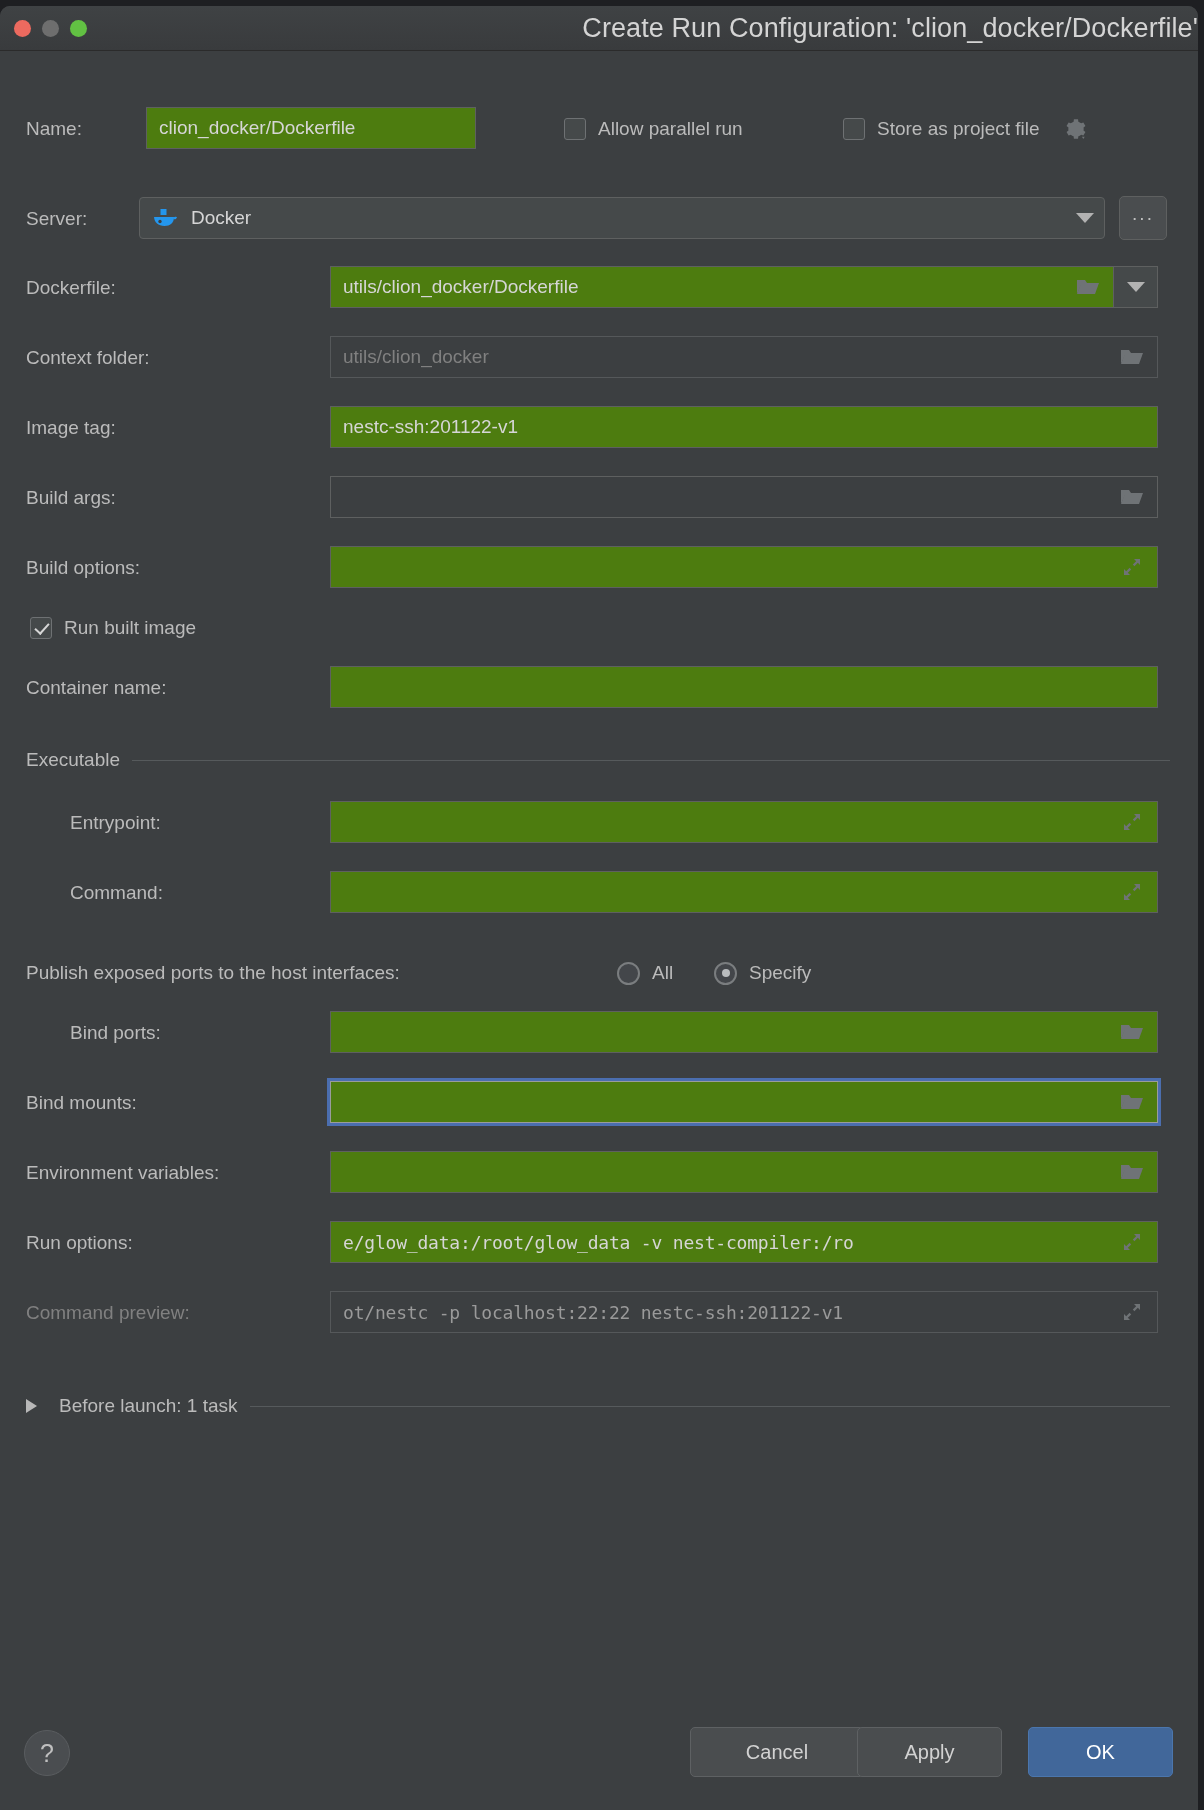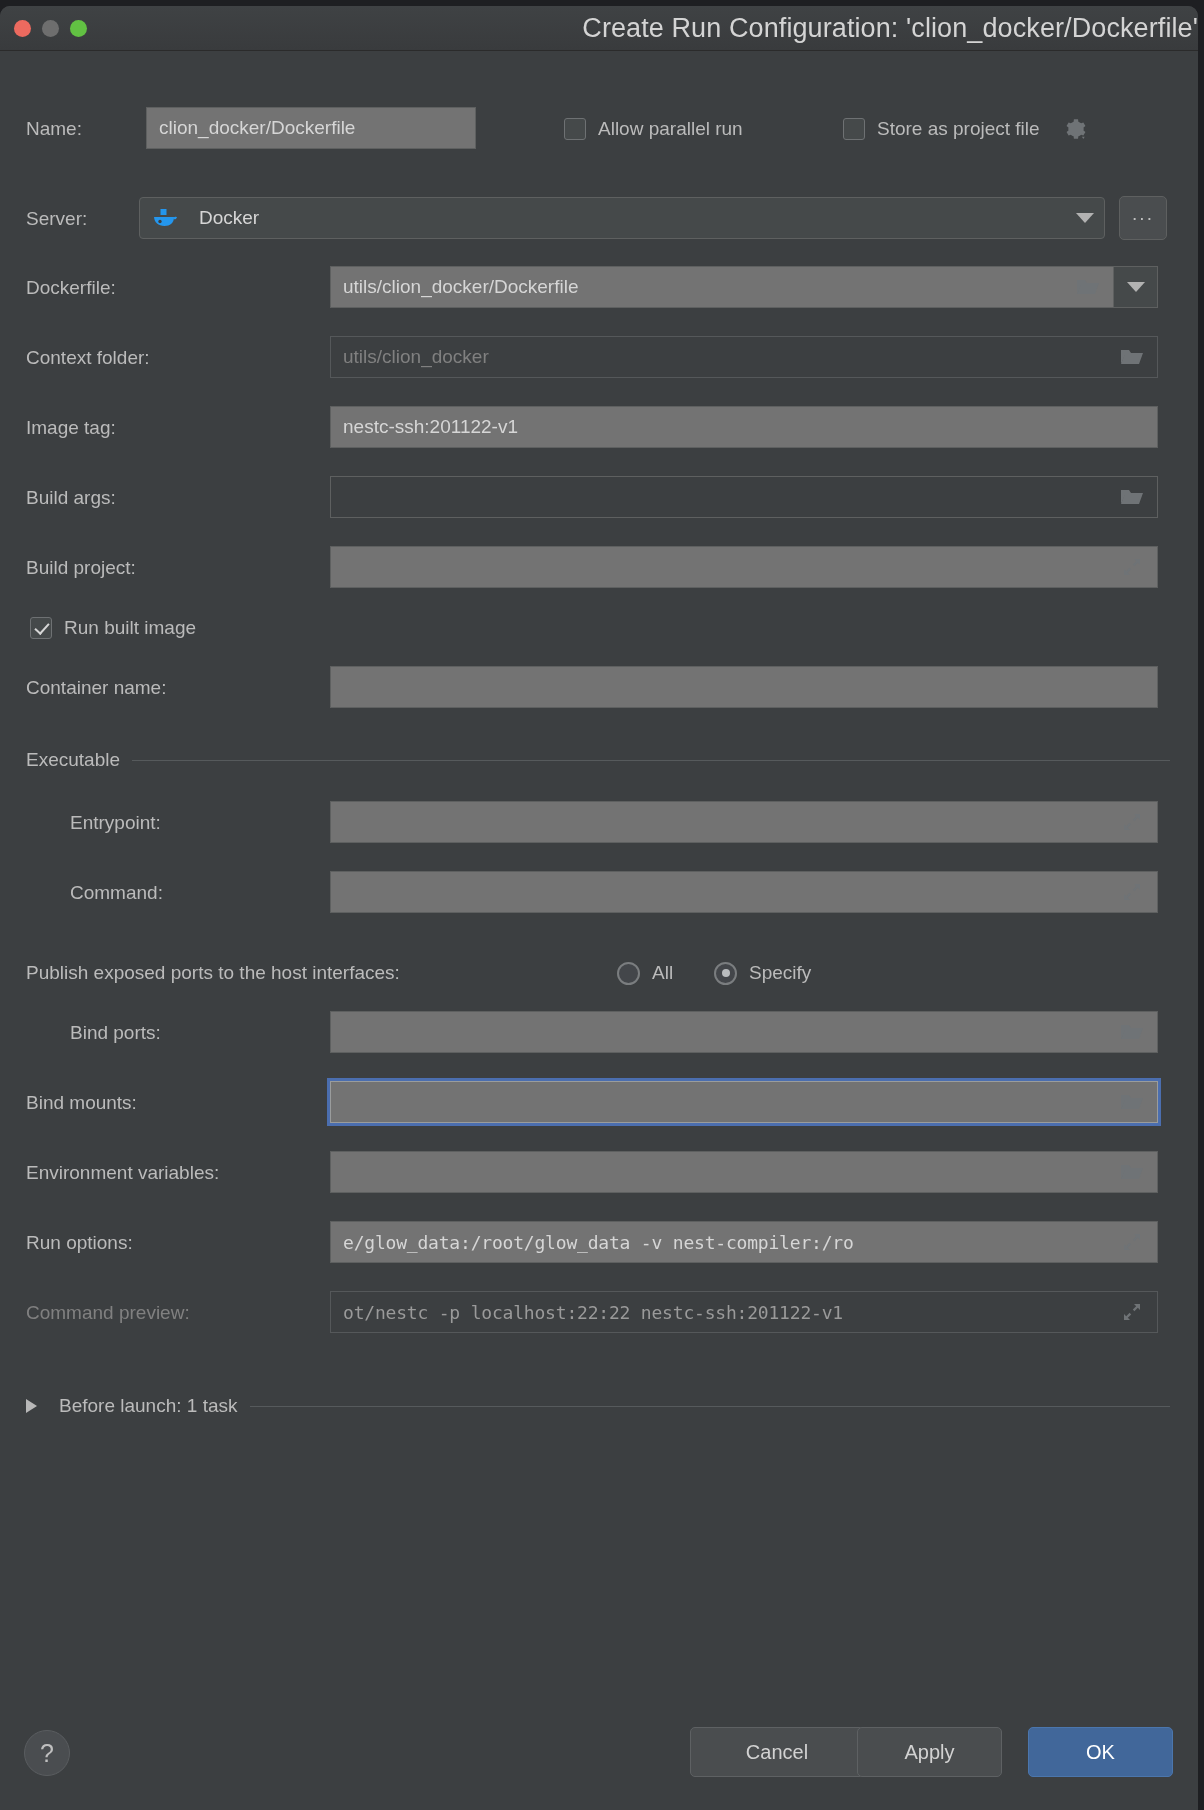--- a/index.html
+++ b/index.html
@@ -87,21 +87,21 @@
   
   .lbl-col {
     position: absolute;
     left: 26px;
   }
 
   
   .field {
     position: absolute;
     box-sizing: border-box;
-    background: #737373;
+    background: #4d7c0f;
     border: 1px solid #5e6060;
     height: 42px;
     display: flex;
     align-items: center;
     color: #d6d6d6;
     font-size: 19px;
     padding: 0 12px;
     overflow: hidden;
     white-space: nowrap;
   }
@@ -144,21 +144,21 @@
     background: #45494a;
     border: 1px solid #5e6060;
     border-radius: 4px;
     height: 42px;
     display: flex;
     align-items: center;
     padding: 0 10px 0 12px;
     color: #d6d6d6;
     font-size: 19px;
   }
-  .combo .cval { flex: 1 1 auto; display: flex; align-items: flex-start; gap: 21px; }
+  .combo .cval { flex: 1 1 auto; display: flex; align-items: flex-start; gap: 13px; }
   .arrow-down {
     width: 0; height: 0;
     border-left: 9px solid transparent;
     border-right: 9px solid transparent;
     border-top: 10px solid #b2b2b2;
   }
 
   .dots-btn {
     position: absolute;
     box-sizing: border-box;
@@ -400,21 +400,21 @@
         <span class="ficon">
           <svg width="24" height="20" viewBox="0 0 24 20">
             <path d="M1 17 L5 6 H23 L19 17 Z" fill="#6f7376"></path>
             <path d="M1 17 V3 H9 L11 6 H19 V8 H5 Z" fill="#6f7376"></path>
           </svg>
         </span>
       </div>
     </div>
 
     <div class="row" style="top:495px;">
-      <div class="lbl-col label">Build project:</div>
+      <div class="lbl-col label">Build options:</div>
       <div class="field" style="left:330px; top:0; width:828px;">
         <span class="value"></span>
         <span class="ficon">
           <svg width="22" height="22" viewBox="0 0 22 22">
             <path d="M13 3 h6 v6 l-2.2-2.2 -3.4 3.4 -1.6-1.6 3.4-3.4z" fill="#6f7376"></path>
             <path d="M9 19 H3 v-6 l2.2 2.2 3.4-3.4 1.6 1.6 -3.4 3.4z" fill="#6f7376"></path>
           </svg>
         </span>
       </div>
     </div>

